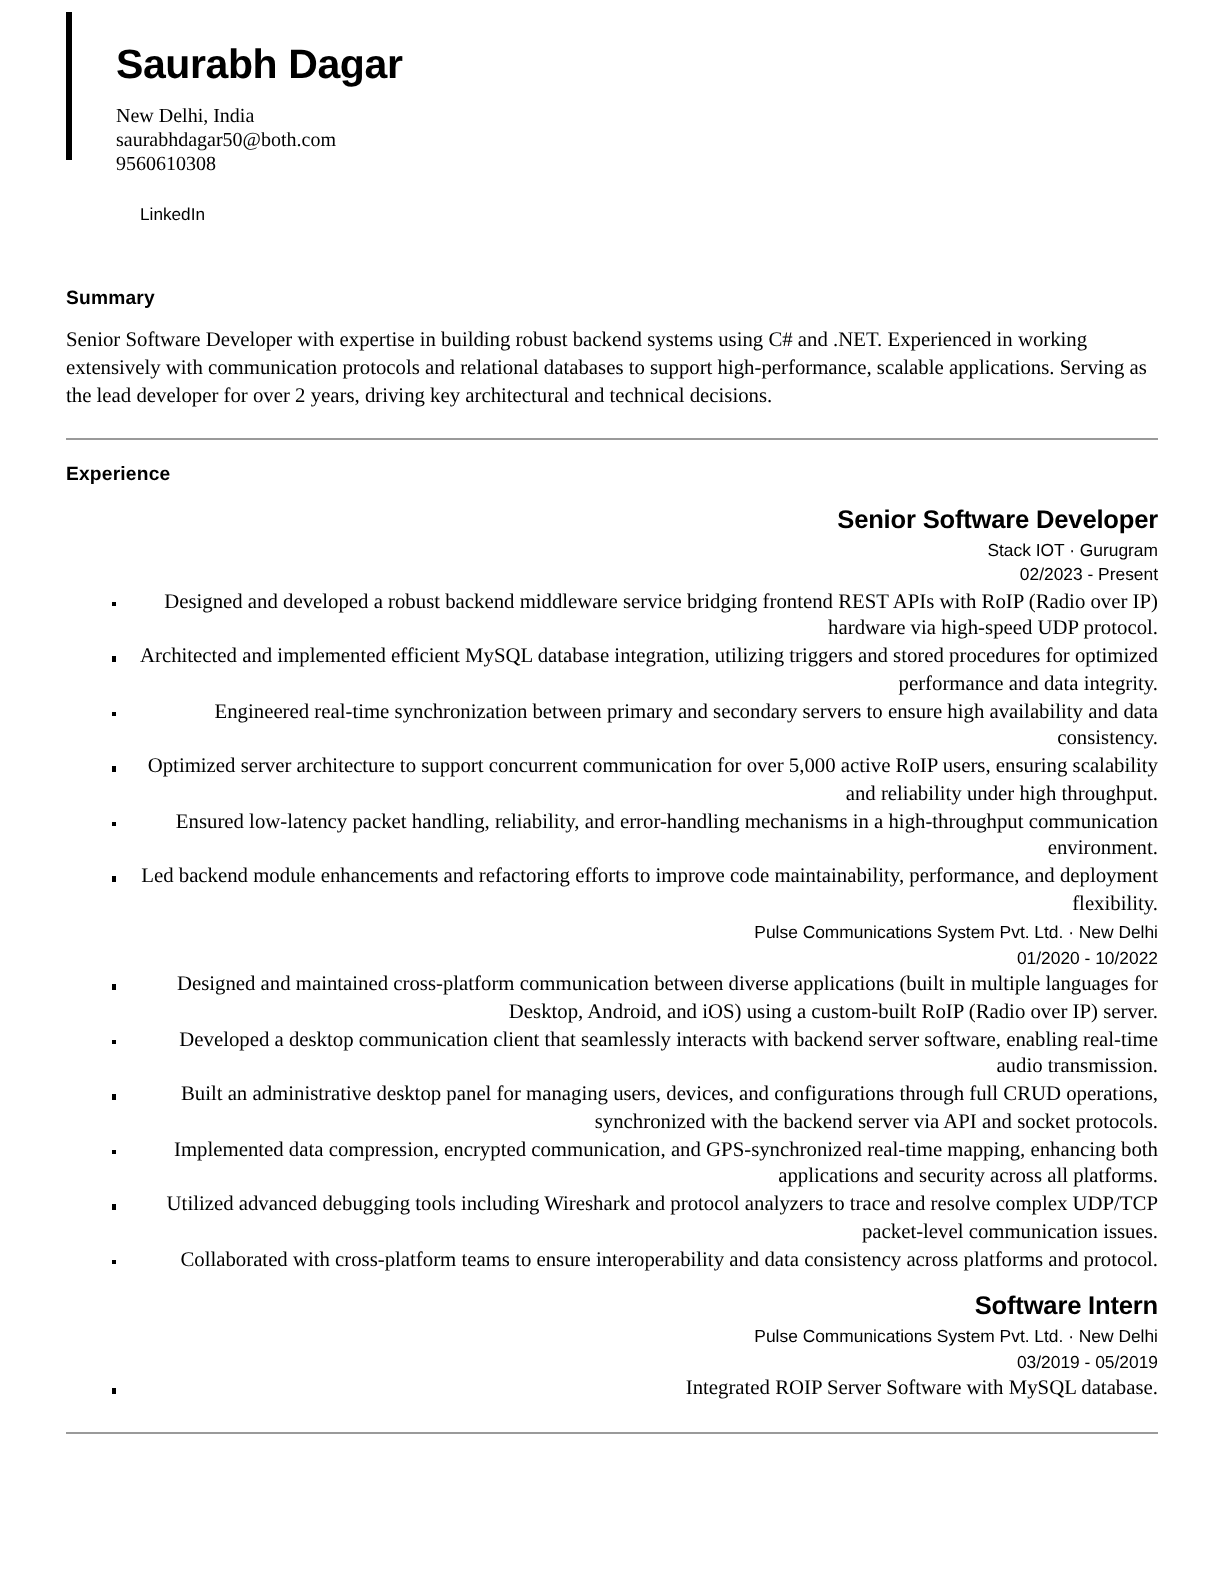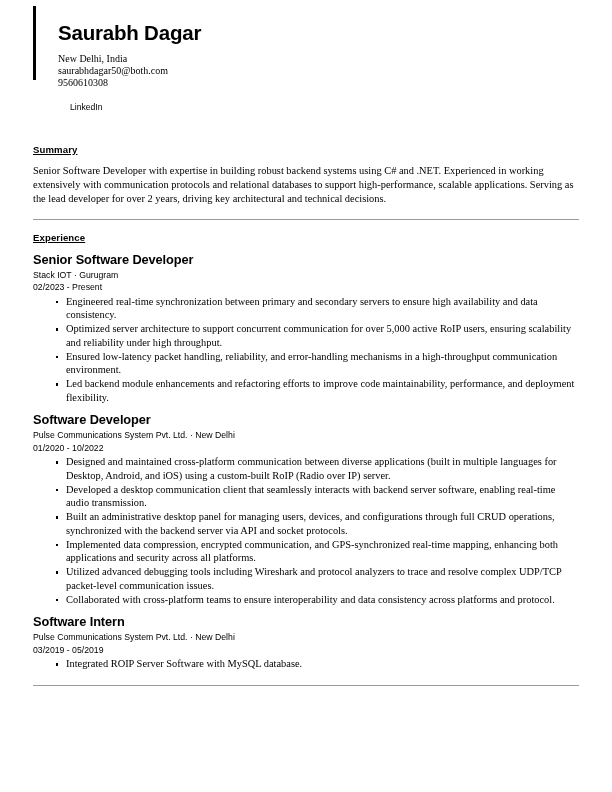--- a/index.html
+++ b/index.html
@@ -73,32 +73,32 @@
     height: 0;
   }
 
   
   .section-title {
     font-family: "Liberation Sans", sans-serif;
     font-weight: bold;
     font-size: 9.6px;
     margin: 12px 0 9px 0;
     letter-spacing: 0.1px;
-    text-decoration: underline;
   }
   .summary-text {
     font-family: Liberation Serif, serif;
     font-size: 10.4px;
     line-height: 14.3px;
     margin: 0 0 12px 0;
     text-align: left;
   }
 
   .job {
     margin-bottom: 2px;
+    text-align: right;
   }
   .job-title {
     font-family: "Liberation Sans", sans-serif;
     font-weight: bold;
     font-size: 12.8px;
     margin: 8px 0 3px 0;
     letter-spacing: -0.1px;
   }
   .job-company {
     font-family: "Liberation Sans", sans-serif;
@@ -159,29 +159,30 @@
 
   <hr class="divider">
 
   <h2 class="section-title">Experience</h2>
 
   <div class="job">
     <h3 class="job-title">Senior Software Developer</h3>
     <p class="job-company">Stack IOT · Gurugram</p>
     <p class="job-dates">02/2023 - Present</p>
     <ul class="bullets">
+      <li>Designed and developed a robust backend middleware service bridging frontend REST APIs with RoIP (Radio over IP) hardware via high-speed UDP protocol.</li>
+      <li>Architected and implemented efficient MySQL database integration, utilizing triggers and stored procedures for optimized performance and data integrity.</li>
       <li>Engineered real-time synchronization between primary and secondary servers to ensure high availability and data consistency.</li>
       <li>Optimized server architecture to support concurrent communication for over 5,000 active RoIP users, ensuring scalability and reliability under high throughput.</li>
       <li>Ensured low-latency packet handling, reliability, and error-handling mechanisms in a high-throughput communication environment.</li>
       <li>Led backend module enhancements and refactoring efforts to improve code maintainability, performance, and deployment flexibility.</li>
     </ul>
   </div>
 
   <div class="job">
-    <h3 class="job-title">Software Developer</h3>
     <p class="job-company">Pulse Communications System Pvt. Ltd. · New Delhi</p>
     <p class="job-dates">01/2020 - 10/2022</p>
     <ul class="bullets">
       <li>Designed and maintained cross-platform communication between diverse applications (built in multiple languages for Desktop, Android, and iOS) using a custom-built RoIP (Radio over IP) server.</li>
       <li>Developed a desktop communication client that seamlessly interacts with backend server software, enabling real-time audio transmission.</li>
       <li>Built an administrative desktop panel for managing users, devices, and configurations through full CRUD operations, synchronized with the backend server via API and socket protocols.</li>
       <li>Implemented data compression, encrypted communication, and GPS-synchronized real-time mapping, enhancing both applications and security across all platforms.</li>
       <li>Utilized advanced debugging tools including Wireshark and protocol analyzers to trace and resolve complex UDP/TCP packet-level communication issues.</li>
       <li>Collaborated with cross-platform teams to ensure interoperability and data consistency across platforms and protocol.</li>
     </ul>

